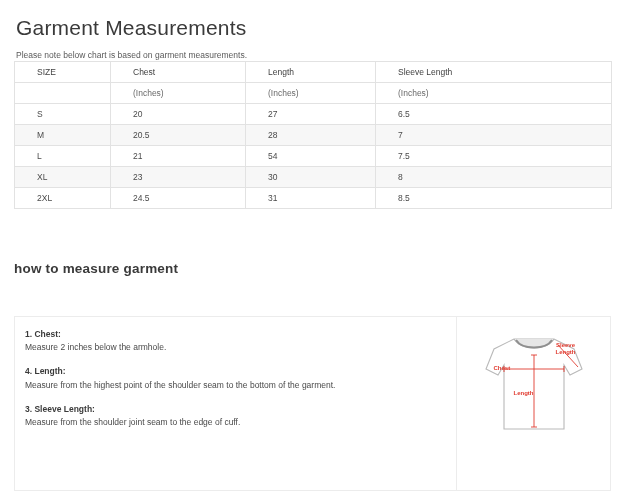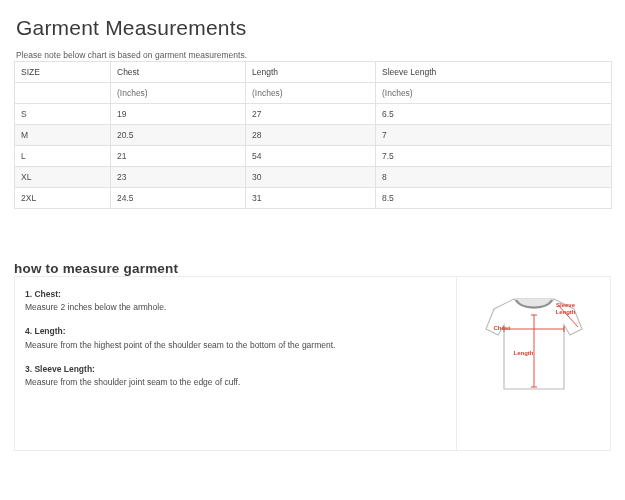--- a/index.html
+++ b/index.html
@@ -35,21 +35,21 @@
   }
   table.size-table {
     width: 597px;
     border-collapse: collapse;
     font-size: 8.5px;
     color: #4a4a4a;
     table-layout: fixed;
   }
   table.size-table td {
     border: 1px solid #e2e2e2;
-    padding: 5px 6px;
+    padding: 5px 22px;
     height: 10px;
     vertical-align: middle;
     font-weight: normal;
   }
   table.size-table tr.head td {
     background: #ffffff;
     color: #3f3f3f;
   }
   table.size-table tr.unit td {
     color: #6a6a6a;
@@ -64,20 +64,21 @@
 
   .howto {
     font-size: 13.5px;
     color: #3a3a3a;
     margin: 52px 0 0 0;
     letter-spacing: 0.2px;
   }
 
   .measure-box {
     position: relative;
+    margin-top: 40px;
     width: 597px;
     height: 175px;
     border: 1px solid #ececec;
     box-sizing: border-box;
     display: flex;
   }
   .measure-text {
     flex: 0 0 442px;
     box-sizing: border-box;
     padding: 11px 10px 0 10px;
@@ -141,21 +142,21 @@
         <td>Sleeve Length</td>
       </tr>
       <tr class="unit">
         <td></td>
         <td>(Inches)</td>
         <td>(Inches)</td>
         <td>(Inches)</td>
       </tr>
       <tr>
         <td>S</td>
-        <td>19</td>
+        <td>20</td>
         <td>27</td>
         <td>6.5</td>
       </tr>
       <tr class="alt">
         <td>M</td>
         <td>20.5</td>
         <td>28</td>
         <td>7</td>
       </tr>
       <tr>

